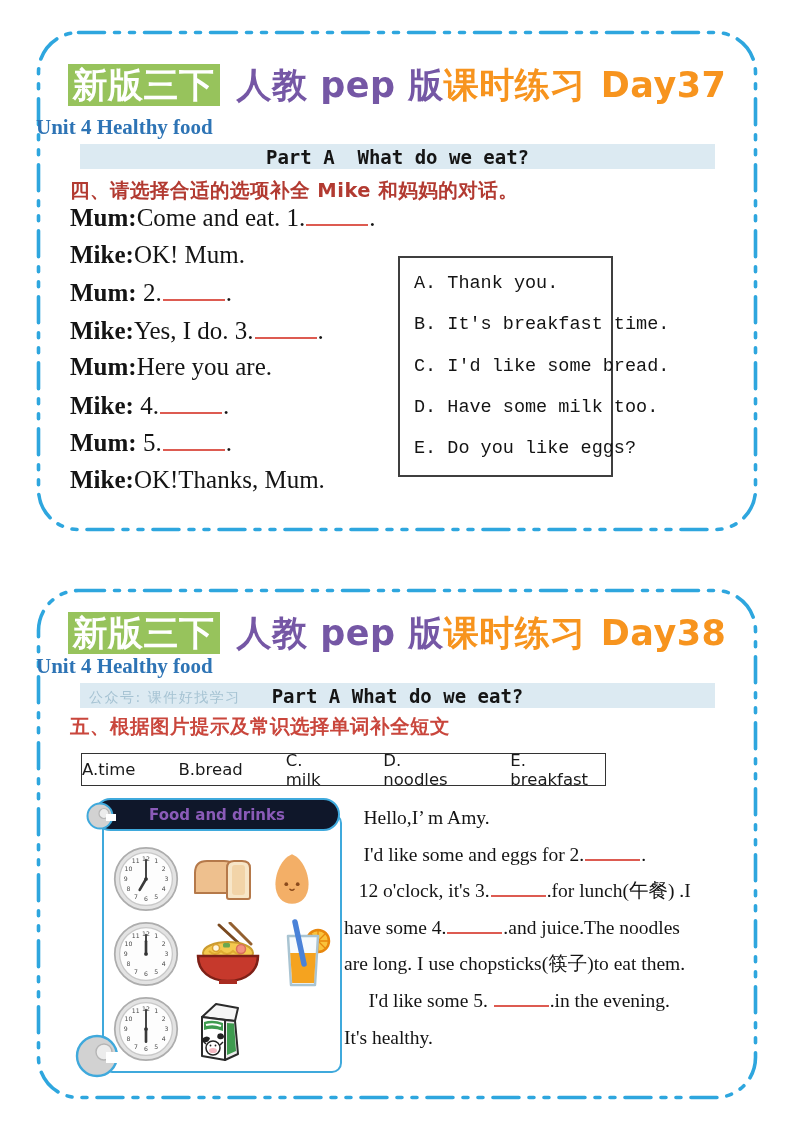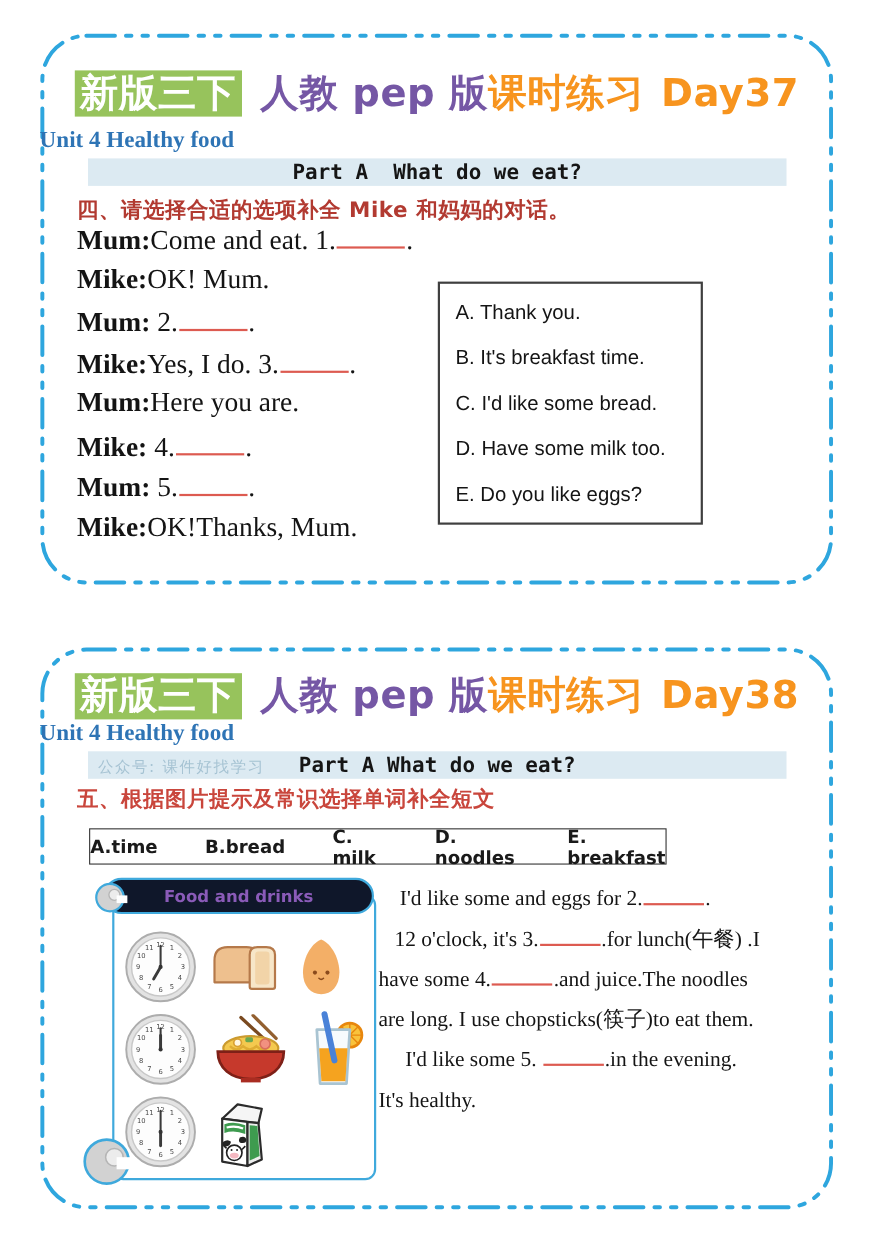--- a/index.html
+++ b/index.html
@@ -44,29 +44,29 @@
   #card38 .section-title{color:#C9463C}
 
   .dialog{position:absolute;left:34px;top:173px;width:430px;
     font-family:var(--serif);font-size:25px;color:#141414}
   .dialog-line{height:37.5px;white-space:pre-wrap}
   .speaker{font-weight:bold}
 
   .blank{display:inline-block;width:62px;height:.85em;
     border-bottom:2px solid #DD5B51;margin:0 1px;vertical-align:baseline}
 
-  .options-box{position:absolute;left:362px;top:226px;width:241px;height:221px;
+  .options-box{position:absolute;left:362px;top:226px;width:215px;height:221px;
     background:#ffffff;border:2px solid #3F3F3F;box-sizing:border-box;
-    padding:15px 0 16px 14px;font-family:Liberation Sans, sans-serif;font-size:18.5px;color:#141414}
+    padding:15px 0 16px 14px;font-family:Liberation Mono, monospace;font-size:18.5px;color:#141414}
   .option-line{height:41.3px;white-space:pre}
 
   .word-bank{position:absolute;left:45px;top:165px;width:525px;height:33px;
     border:1.5px solid #333;box-sizing:border-box;background:#fff;
     display:flex;justify-content:center;align-items:center;gap:43px;
-    font-family:var(--sans);font-weight:700;font-size:16.5px;color:#1a1a1a}
+    font-family:var(--sans);font-weight:400;font-size:16.5px;color:#1a1a1a}
 
   .scroll-card{position:absolute;left:50px;top:210px;width:262px;height:278px}
   .scroll-banner{position:absolute;left:8px;top:0;width:246px;height:33px;
     background:#0f172a;border:2.2px solid #3FA9DC;border-radius:17px;z-index:3;
     box-sizing:border-box;display:flex;align-items:center;justify-content:center;
     font-family:var(--sans);font-weight:bold;font-size:15px;color:#8A5BB8}
   .scroll-body{position:absolute;left:16px;top:15px;width:240px;height:260px;
     background:#fff;border:2.2px solid #3FA9DC;border-radius:10px;z-index:1;
     box-sizing:border-box;overflow:hidden}
   .curl{position:absolute;z-index:4}
@@ -274,20 +274,21 @@
         <rect x="22" y="14" width="10" height="7" fill="#FFFFFF"></rect>
       </svg>
       <svg class="curl curl-bottom" width="52" height="52" viewBox="0 0 52 52">
         <circle cx="25" cy="26" r="20" fill="#D2D2D2" stroke="#3FA9DC" stroke-width="2.4"></circle>
         <circle cx="32" cy="22" r="8" fill="#ECECEC" stroke="#B5B5B5" stroke-width="1.4"></circle>
         <rect x="34" y="22" width="18" height="11" fill="#FFFFFF"></rect>
       </svg>
     </div>
 
     <div class="passage" id="passage38">
+        <div class="passage-line"><span>    Hello,I’ m Amy.</span></div>
         <div class="passage-line"><span>    I'd like some and eggs for 2.</span><span class="blank"></span><span>.</span></div>
         <div class="passage-line"><span>   12 o'clock, it's 3.</span><span class="blank"></span><span>.for lunch(午餐) .I</span></div>
         <div class="passage-line"><span>have some 4.</span><span class="blank"></span><span>.and juice.The noodles</span></div>
         <div class="passage-line"><span>are long. I use chopsticks(筷子)to eat them.</span></div>
         <div class="passage-line"><span>     I'd like some 5. </span><span class="blank"></span><span>.in the evening.</span></div>
         <div class="passage-line"><span>It's healthy.</span></div>
       </div>
   </section>
 
 </div>

